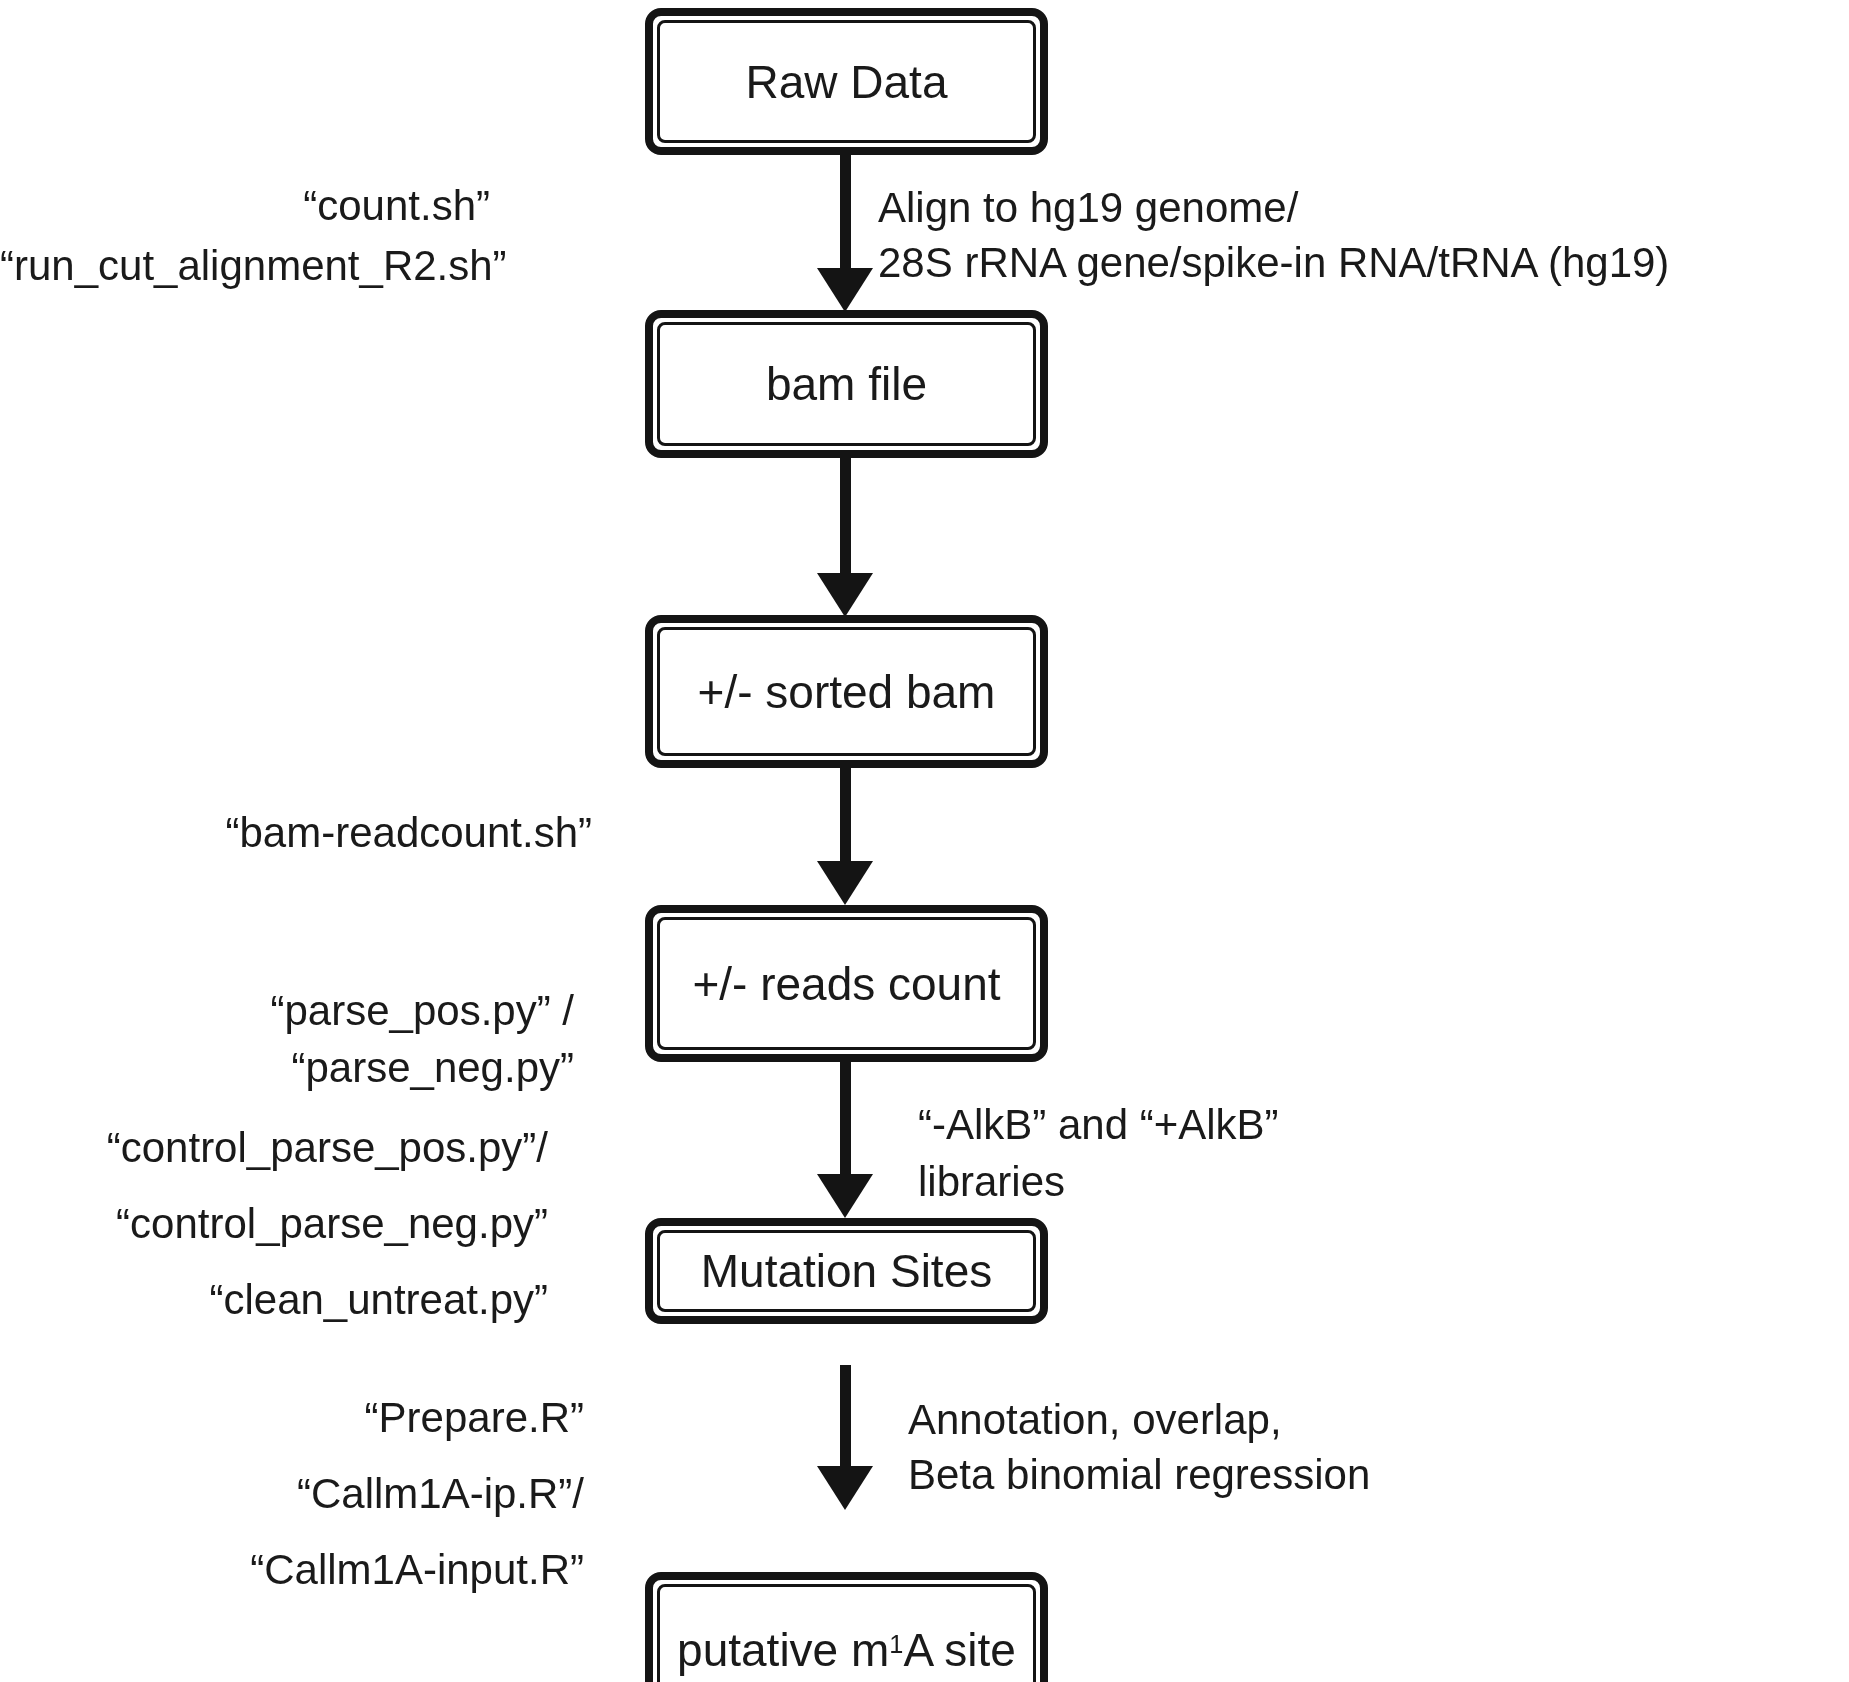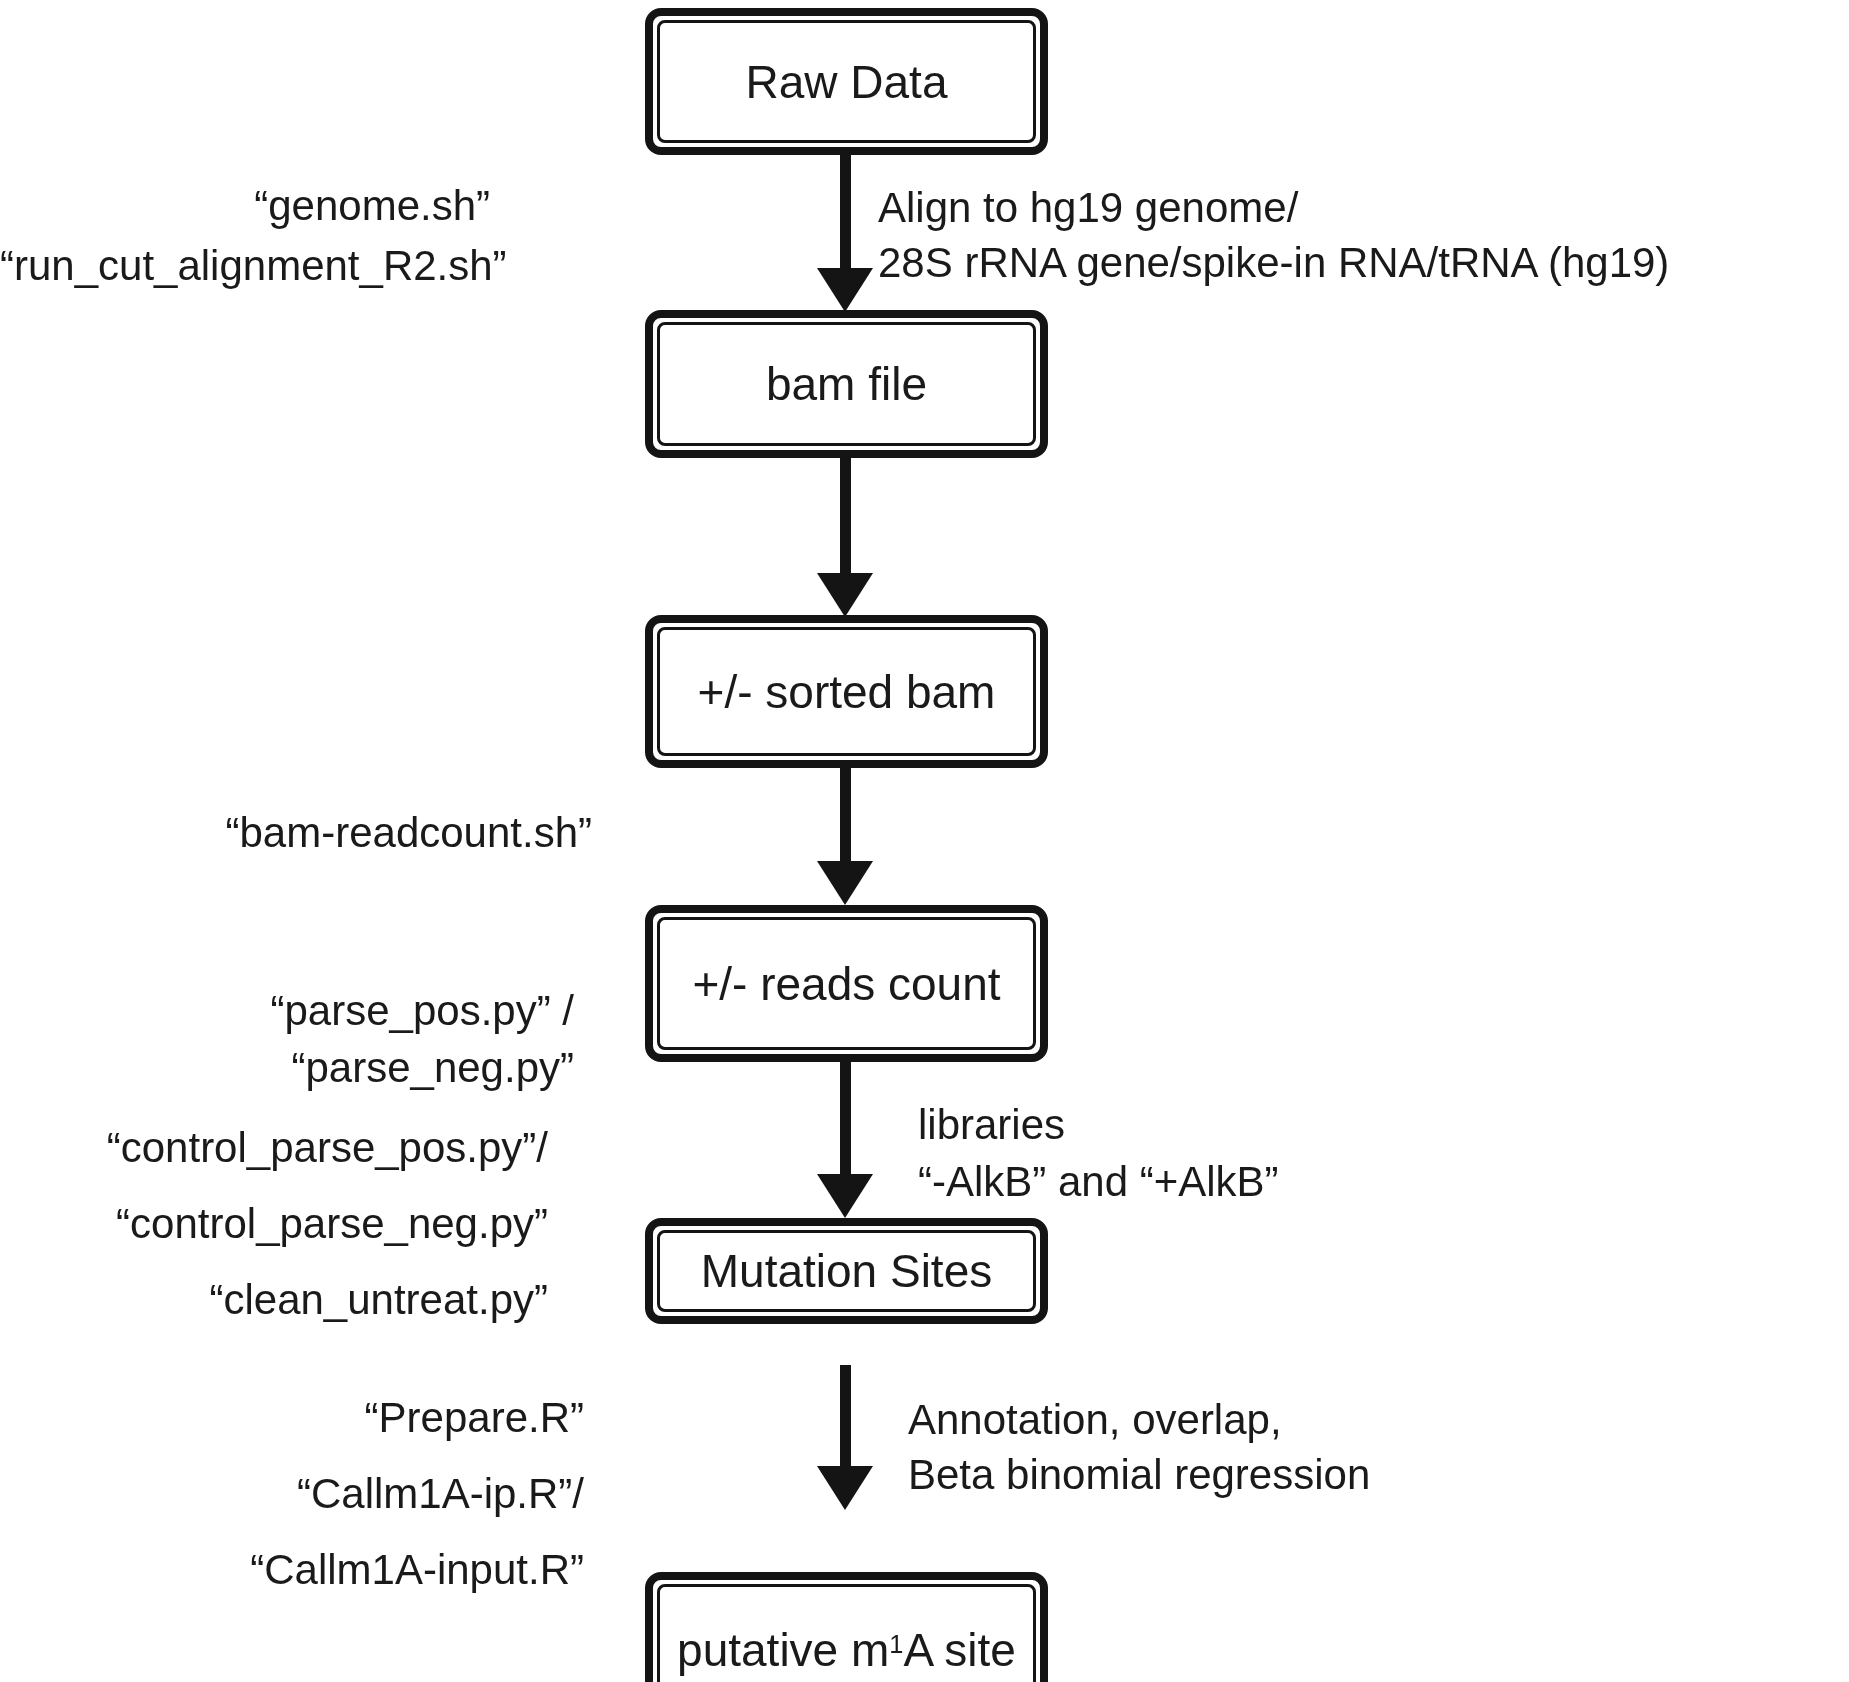--- a/index.html
+++ b/index.html
@@ -133,21 +133,21 @@
   <div class="arrow-stem" style="top:765px;height:98px"></div>
   <div class="arrow-head" style="top:861px"></div>
 
   <div class="arrow-stem" style="top:1059px;height:117px"></div>
   <div class="arrow-head" style="top:1174px"></div>
 
   <div class="arrow-stem" style="top:1365px;height:103px"></div>
   <div class="arrow-head" style="top:1466px"></div>
 
   <div class="script-label" style="top:176px;width:490px">
-    <div>“genome.sh”</div>
+    <div>“count.sh”</div>
     <div>“run_cut_alignment_R2.sh”</div>
   </div>
 
 
   <div class="script-label" style="top:803px;width:592px">
     <div>“bam-readcount.sh”</div>
   </div>
 
   <div class="script-label" style="top:982px;width:574px;line-height:57px">
     <div>“parse_pos.py” /</div>
@@ -165,22 +165,22 @@
     <div>“Callm1A-ip.R”/</div>
     <div>“Callm1A-input.R”</div>
   </div>
 
   <div class="note-label" style="left:878px;top:180px">
     <div>Align to hg19 genome/</div>
     <div>28S rRNA gene/spike-in RNA/tRNA (hg19)</div>
   </div>
 
   <div class="note-label" style="left:918px;top:1096px;line-height:57px">
+    <div>“-AlkB” and “+AlkB”</div>
     <div>libraries</div>
-    <div>“-AlkB” and “+AlkB”</div>
   </div>
 
   <div class="note-label" style="left:908px;top:1392px">
     <div>Annotation, overlap,</div>
     <div>Beta binomial regression</div>
   </div>
 
 </div>
 
 </body></html>

